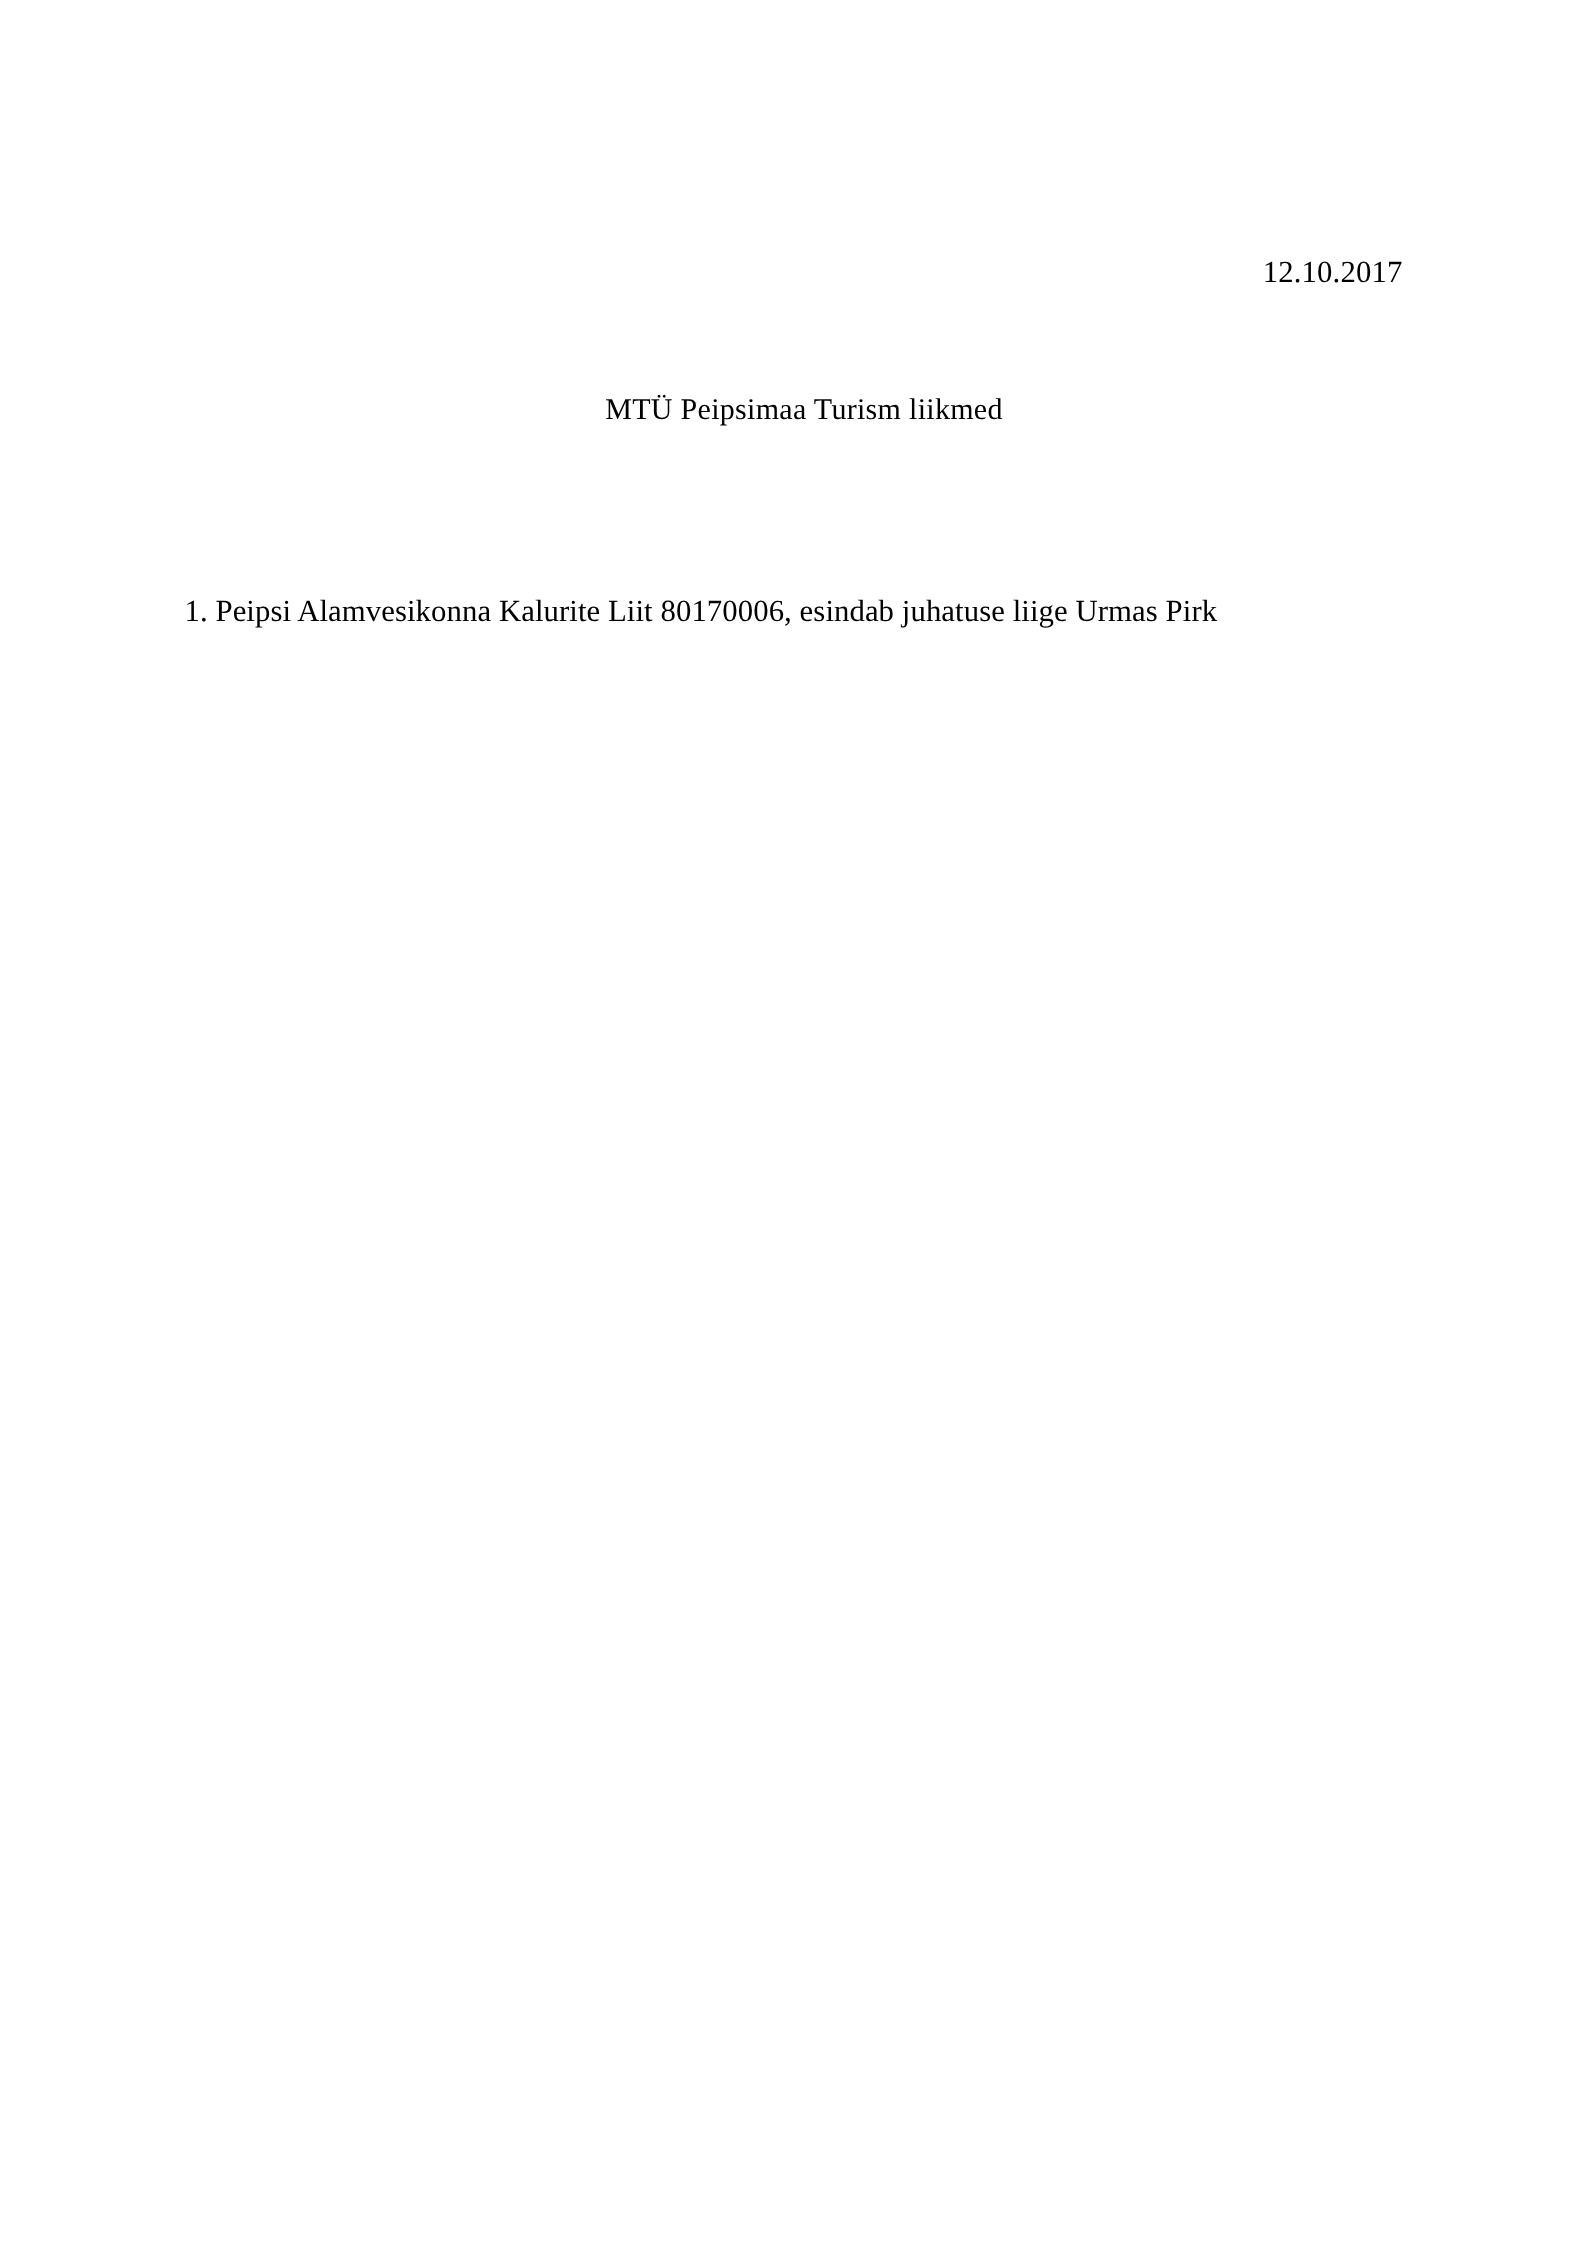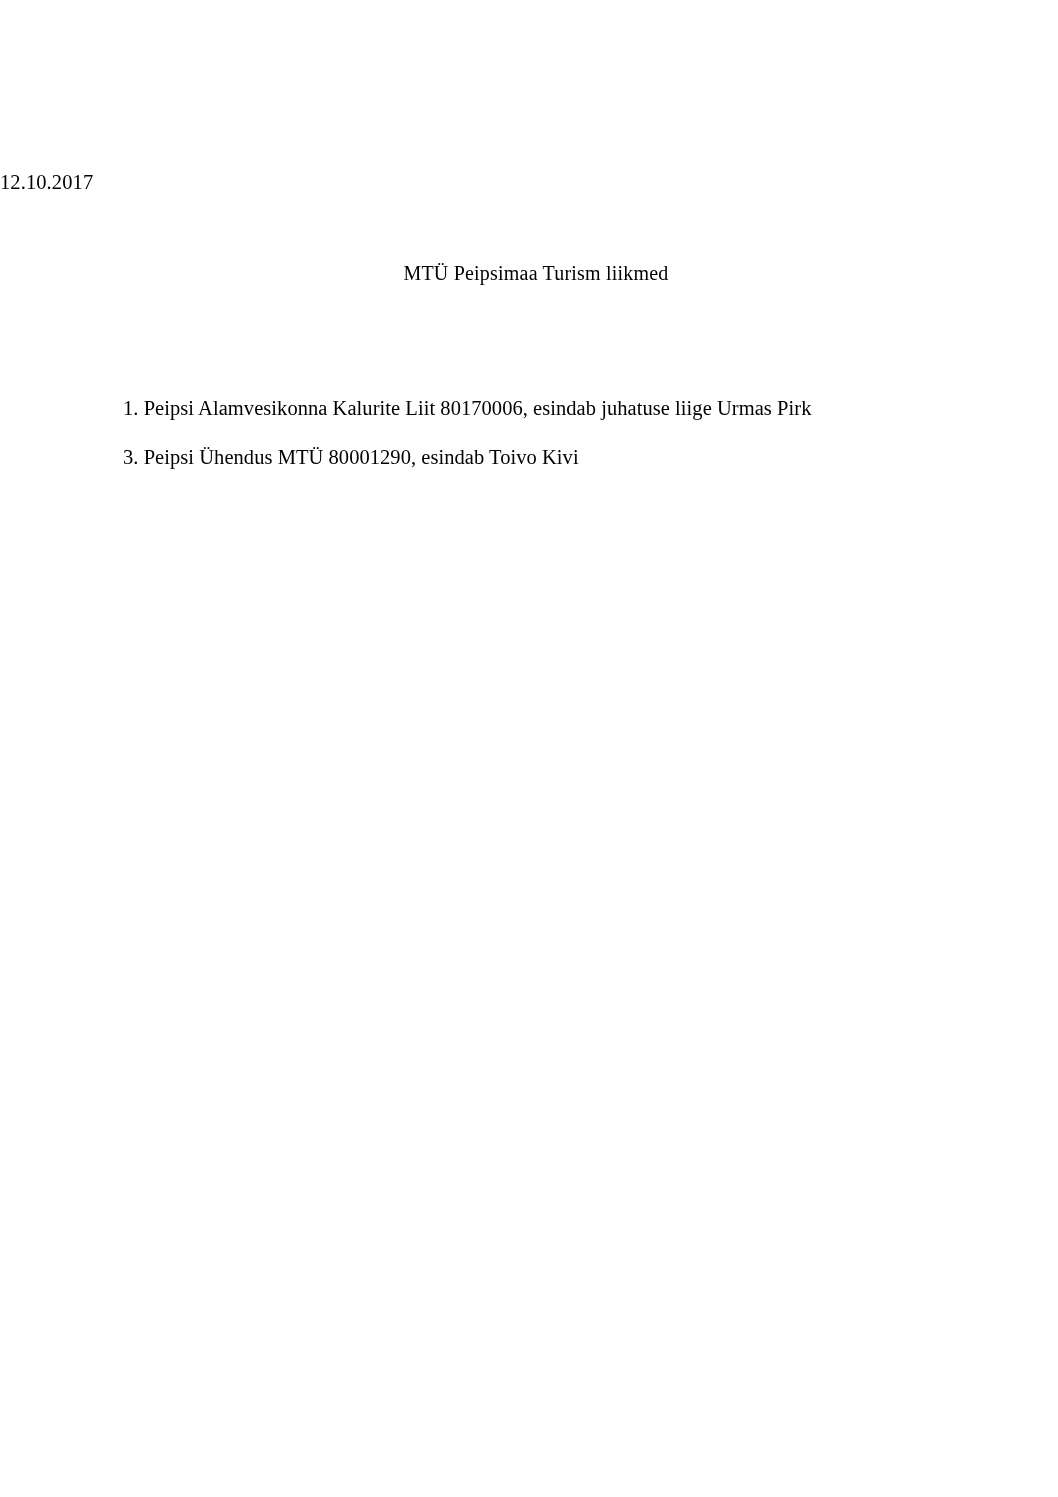--- a/index.html
+++ b/index.html
@@ -15,20 +15,21 @@
     margin: 0 auto;
     overflow: hidden;
     font-family: "Liberation Serif", "DejaVu Serif", serif;
     color: #000000;
   }
   .date-line {
     position: absolute;
     top: 170px;
     right: 0;
     width: 100%;
+    text-align: right;
     padding-right: 123px;
     box-sizing: border-box;
     font-size: 20.5px;
     line-height: 1.2;
     letter-spacing: 0.1px;
   }
   .doc-title {
     position: absolute;
     top: 262px;
     left: 0;
@@ -58,16 +59,15 @@
 <body>
 
 <div class="page">
 
   <div class="date-line">12.10.2017</div>
 
   <div class="doc-title">MTÜ Peipsimaa Turism liikmed</div>
 
   <div class="member-list">
     <div class="member-item">1. Peipsi Alamvesikonna Kalurite Liit 80170006, esindab juhatuse liige Urmas Pirk</div>
-    <div class="member-item">3. Peipsi Ühendus MTÜ 80001290, esindab Toivo Kivi</div>
   </div>
 
 </div>
 
 </body></html>

